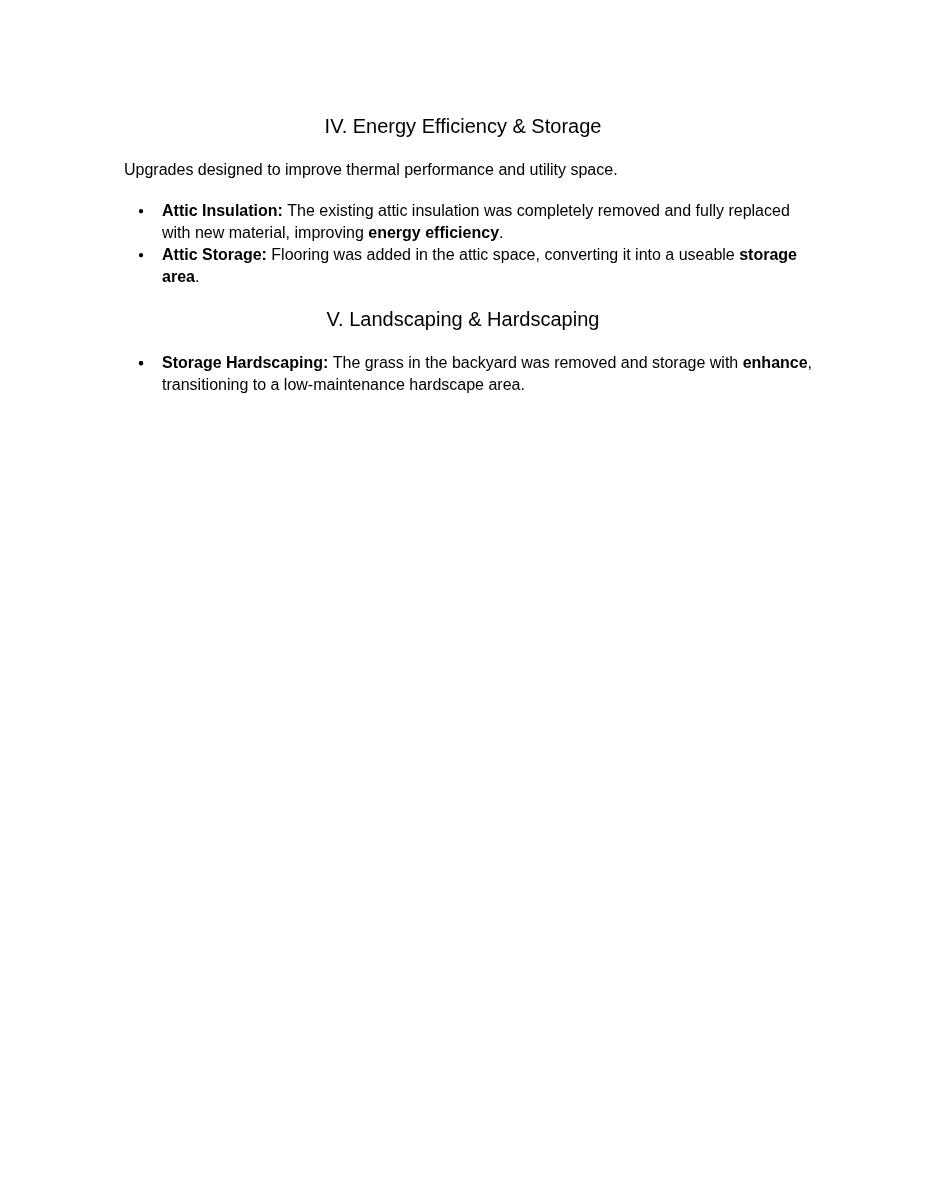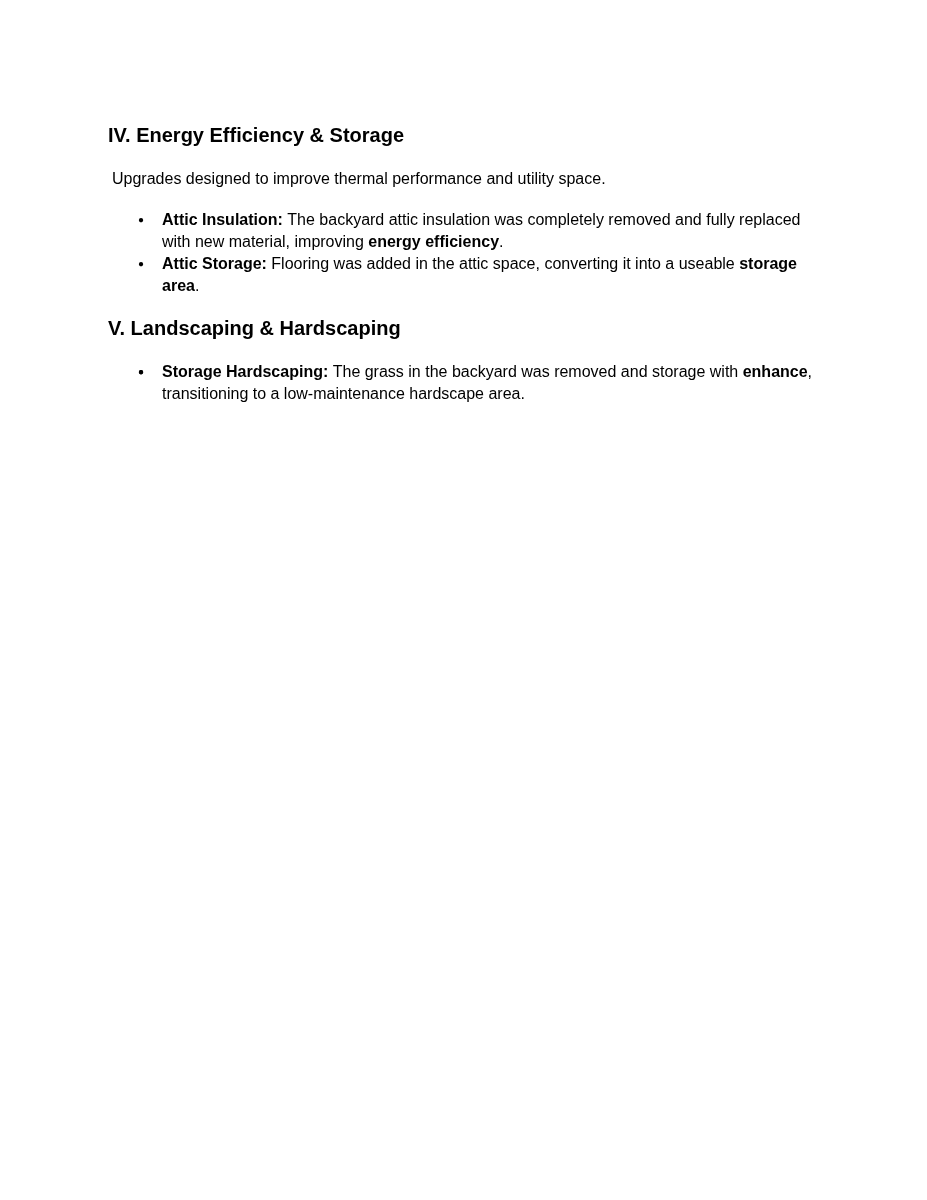--- a/index.html
+++ b/index.html
@@ -18,29 +18,30 @@
     box-sizing: border-box;
     width: 927px;
     height: 1200px;
     padding: 107px 109px 0 108px;
     background: #ffffff;
     overflow: hidden;
   }
   .doc-heading {
     font-size: 20px;
     line-height: 24px;
-    font-weight: 700;
-    margin: 16px 0 21px 0;
+    font-weight: 400;
+    margin: 7px 0 21px 0;
     letter-spacing: 0;
+    text-align: center;
   }
   .doc-paragraph {
     font-size: 16px;
     line-height: 22px;
     font-weight: 400;
-    margin: 0 0 19px 4px;
+    margin: 0 0 19px 16px;
   }
   .doc-list {
     list-style: none;
     margin: 0 0 19px 0;
     padding: 0 0 0 54px;
     font-size: 16px;
     line-height: 22px;
   }
   .doc-list li {
     position: relative;
@@ -61,21 +62,21 @@
 <body>
 
 <div class="page">
 
   <section>
     <h2 class="doc-heading">IV. Energy Efficiency &amp; Storage</h2>
     <p class="doc-paragraph">Upgrades designed to improve thermal performance and utility space.</p>
     <ul class="doc-list">
       <li>
         <span class="bullet-marker">●</span>
-        <span><span class="seg-bold">Attic Insulation: </span><span>The backyard attic insulation was completely removed and fully replaced with new material, improving </span><span class="seg-bold">energy efficiency</span><span>.</span></span>
+        <span><span class="seg-bold">Attic Insulation: </span><span>The existing attic insulation was completely removed and fully replaced with new material, improving </span><span class="seg-bold">energy efficiency</span><span>.</span></span>
       </li>
       <li>
         <span class="bullet-marker">●</span>
         <span><span class="seg-bold">Attic Storage: </span><span>Flooring was added in the attic space, converting it into a useable </span><span class="seg-bold">storage area</span><span>.</span></span>
       </li>
     </ul>
   </section>
 
   <section>
     <h2 class="doc-heading">V. Landscaping &amp; Hardscaping</h2>

